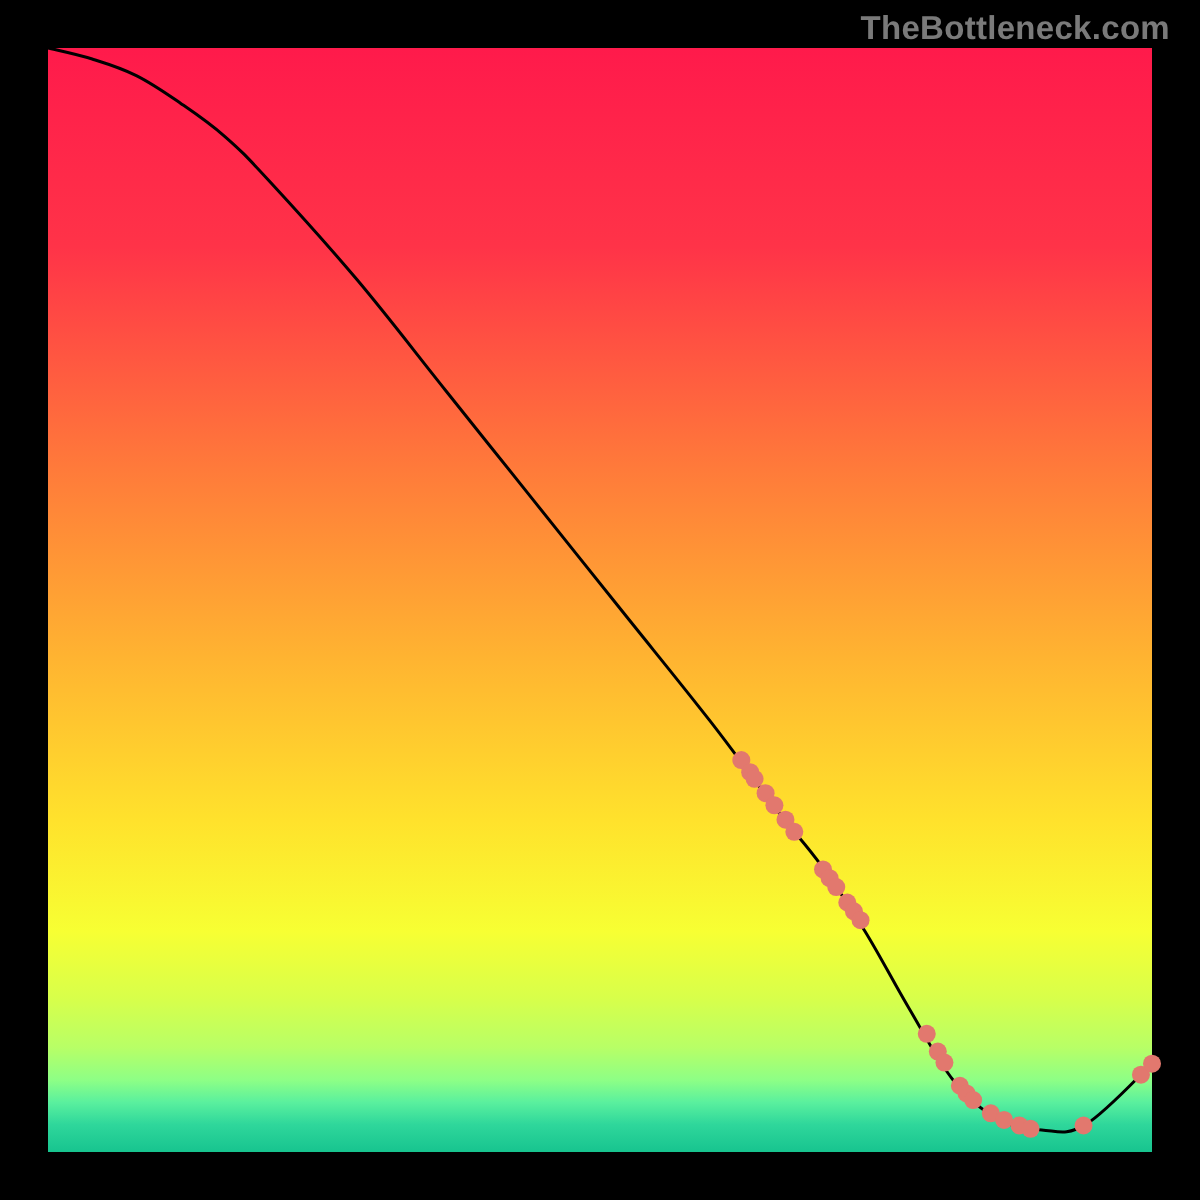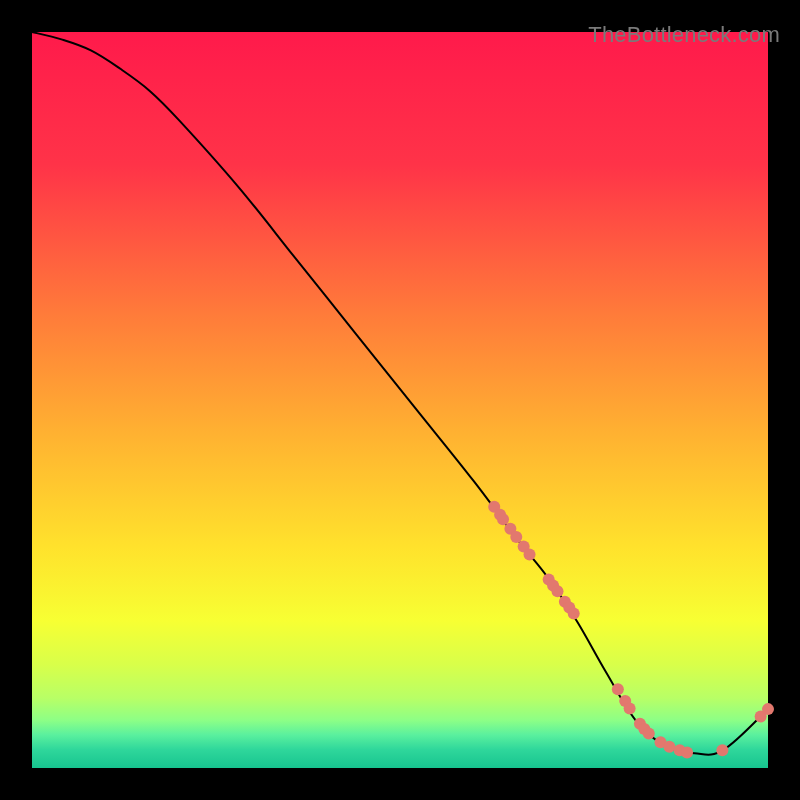--- a/index.html
+++ b/index.html
@@ -16,24 +16,23 @@
     width: 800px;
     height: 800px;
     background: #000;
   }
   .watermark {
     position: absolute;
     top: 6px;
     right: 20px;
     color: #7a7a7a;
     font-size: 22px;
-    font-weight: 400;
+    font-weight: 700;
     letter-spacing: 0.2px;
     user-select: none;
-    margin-top: 16px;
   }
   svg {
     display: block;
   }
 </style>
 </head>
 <body>
 
 <div class="stage">
   <div class="watermark">TheBottleneck.com</div>

